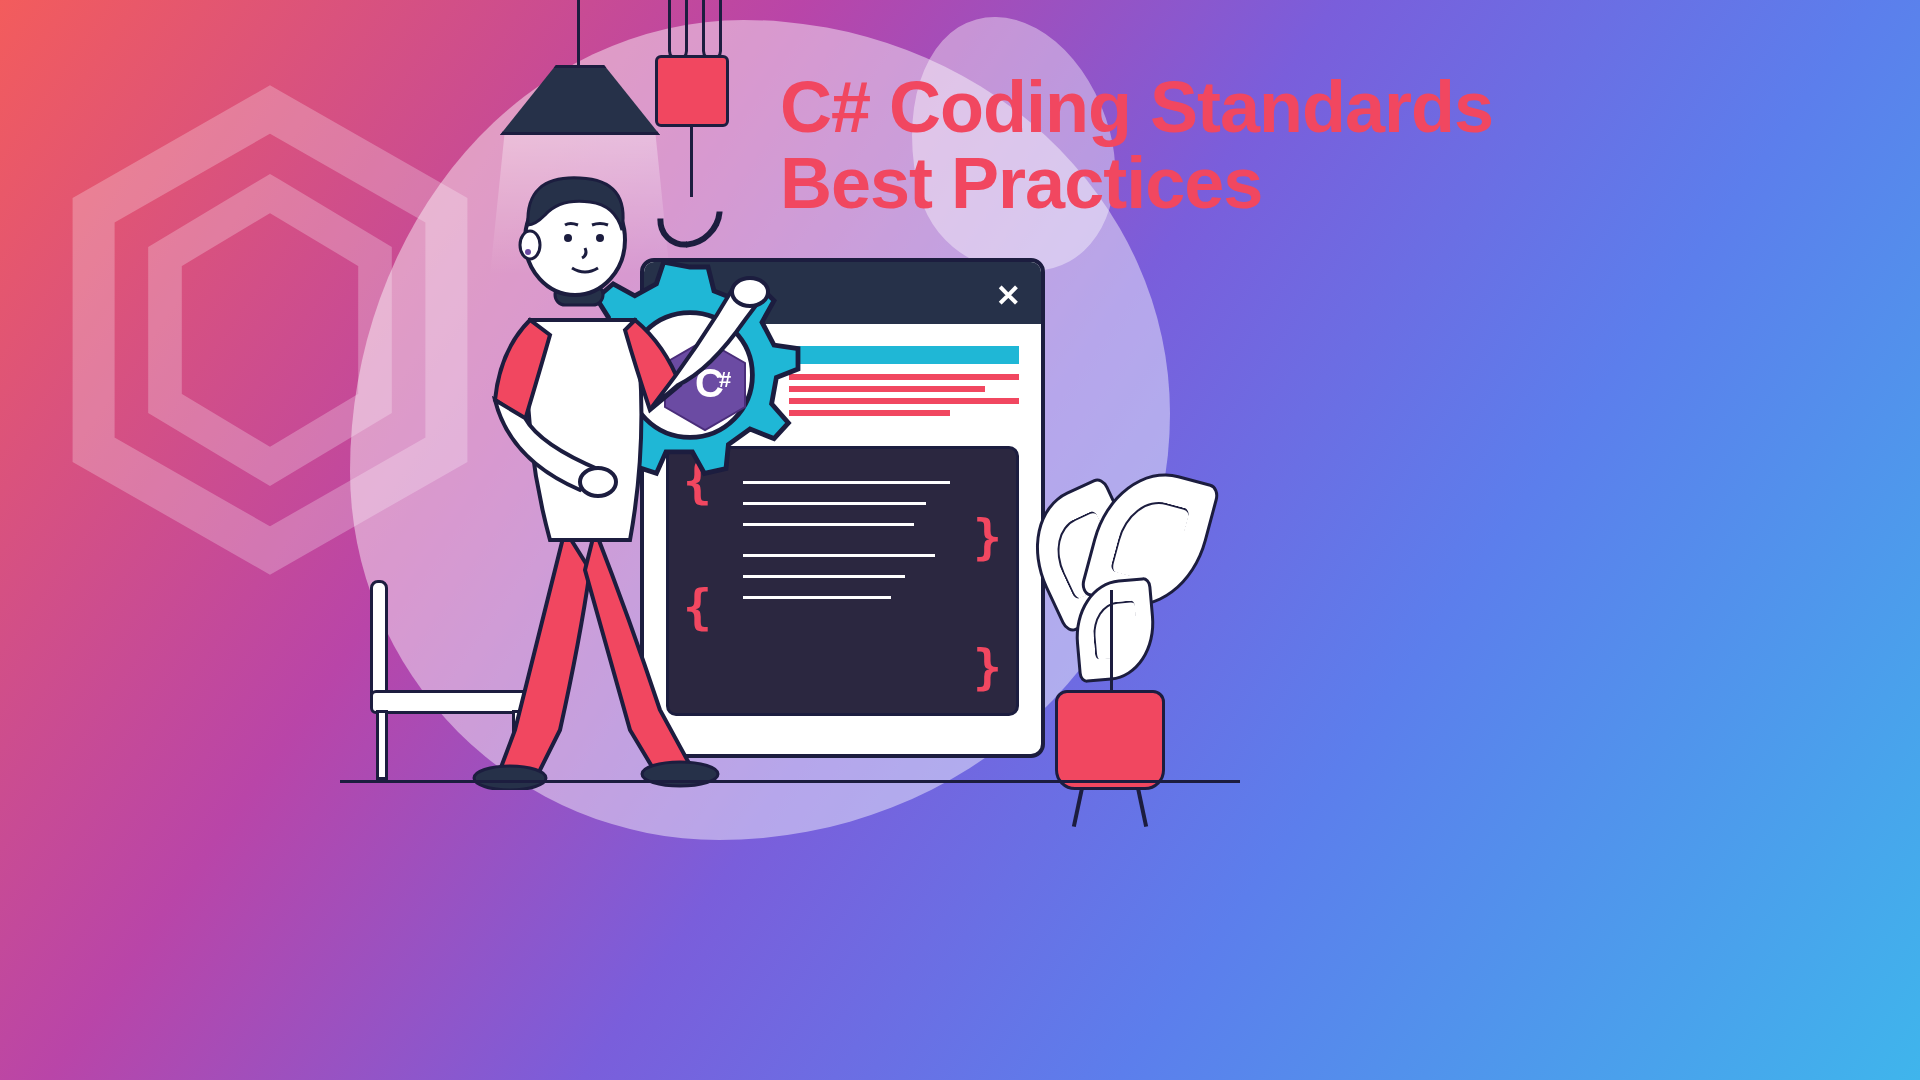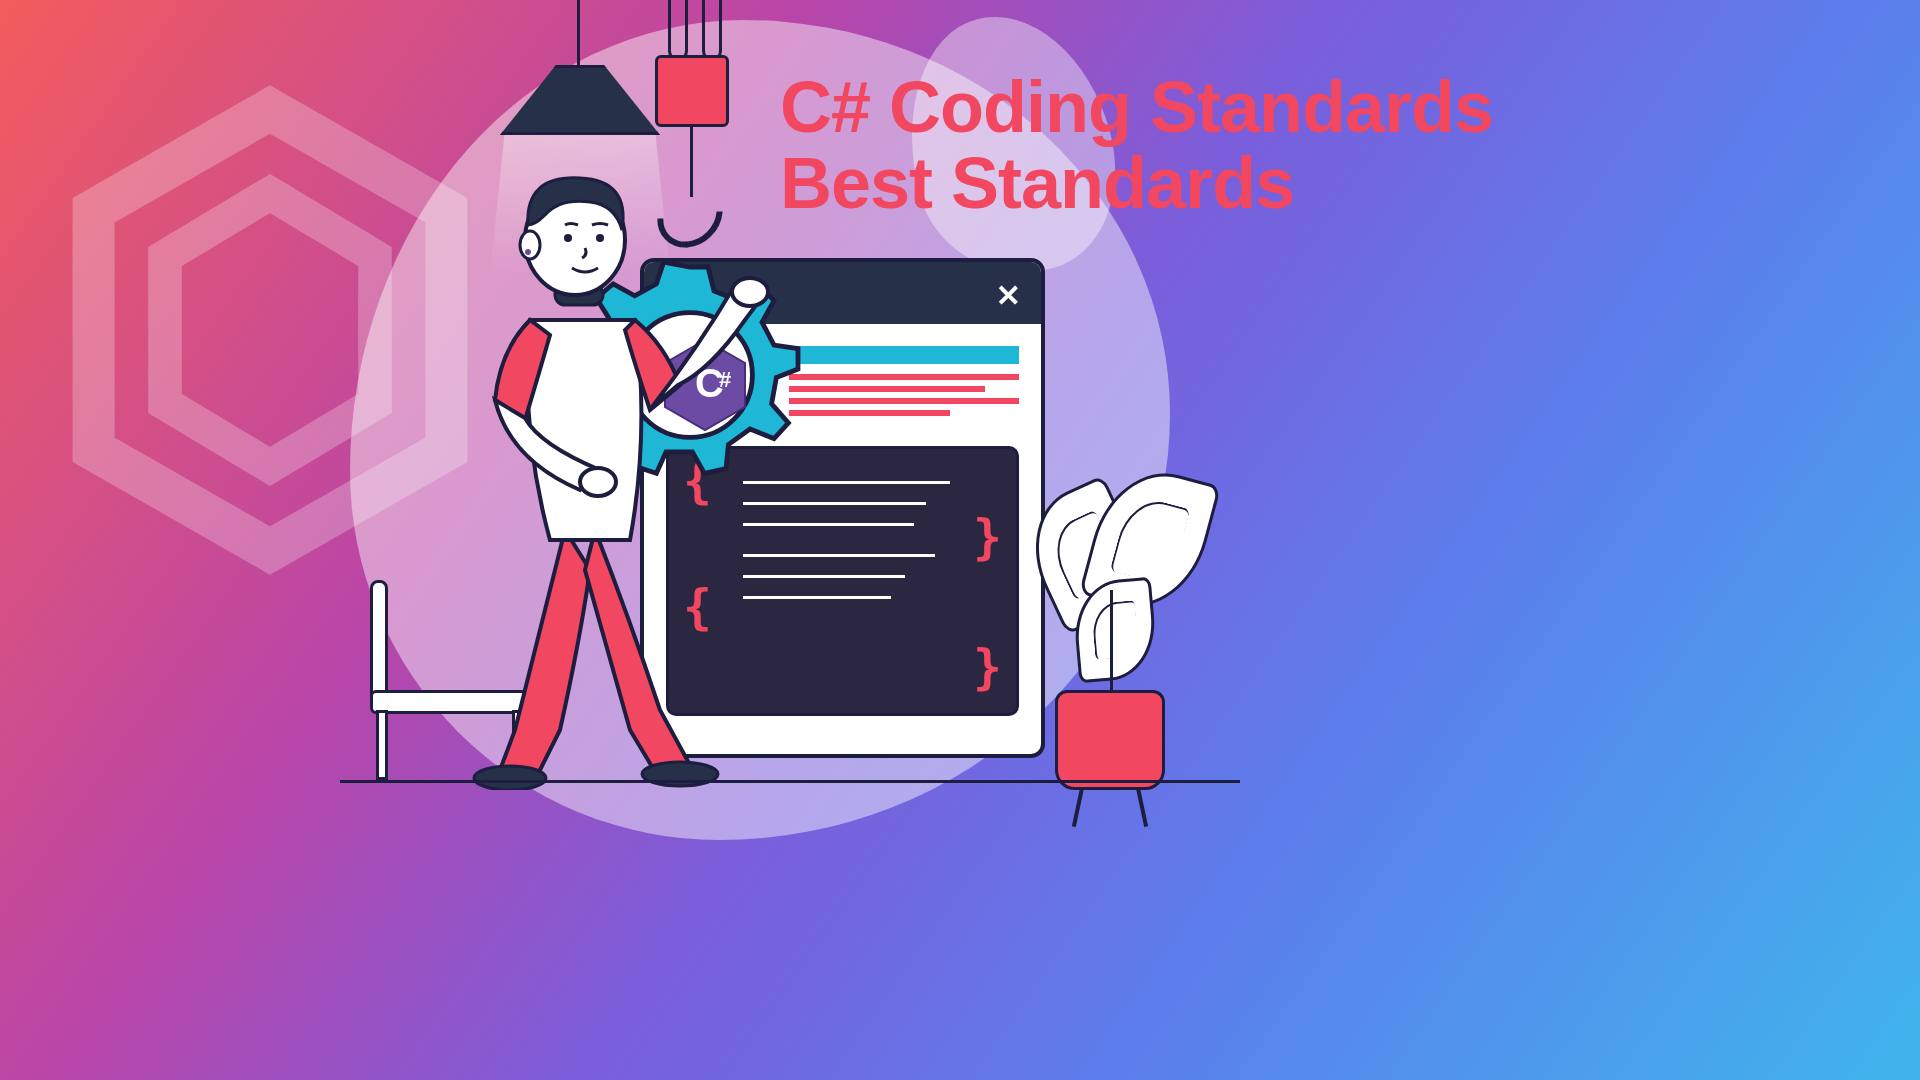--- a/index.html
+++ b/index.html
@@ -357,21 +357,21 @@
 <svg class="hex-watermark" viewBox="0 0 100 115">
   <path d="M50 5 L92 29 L92 86 L50 110 L8 86 L8 29 Z" fill="none" stroke="#fff" stroke-width="10"></path>
   <path d="M50 25 L75 40 L75 75 L50 90 L25 75 L25 40 Z" fill="none" stroke="#fff" stroke-width="8"></path>
 </svg>
 
 <div class="blob"></div>
 <div class="blob2"></div>
 
 <div class="title">
   <div>C# Coding Standards</div>
-  <div>Best Standards</div>
+  <div>Best Practices</div>
 </div>
 
 <div class="lamp-wire"></div>
 <div class="lamp-shade"></div>
 <div class="lamp-light"></div>
 
 <div class="crane-pins"></div>
 <div class="crane-top"></div>
 <div class="crane-wire"></div>
 <div class="crane-hook"></div>

